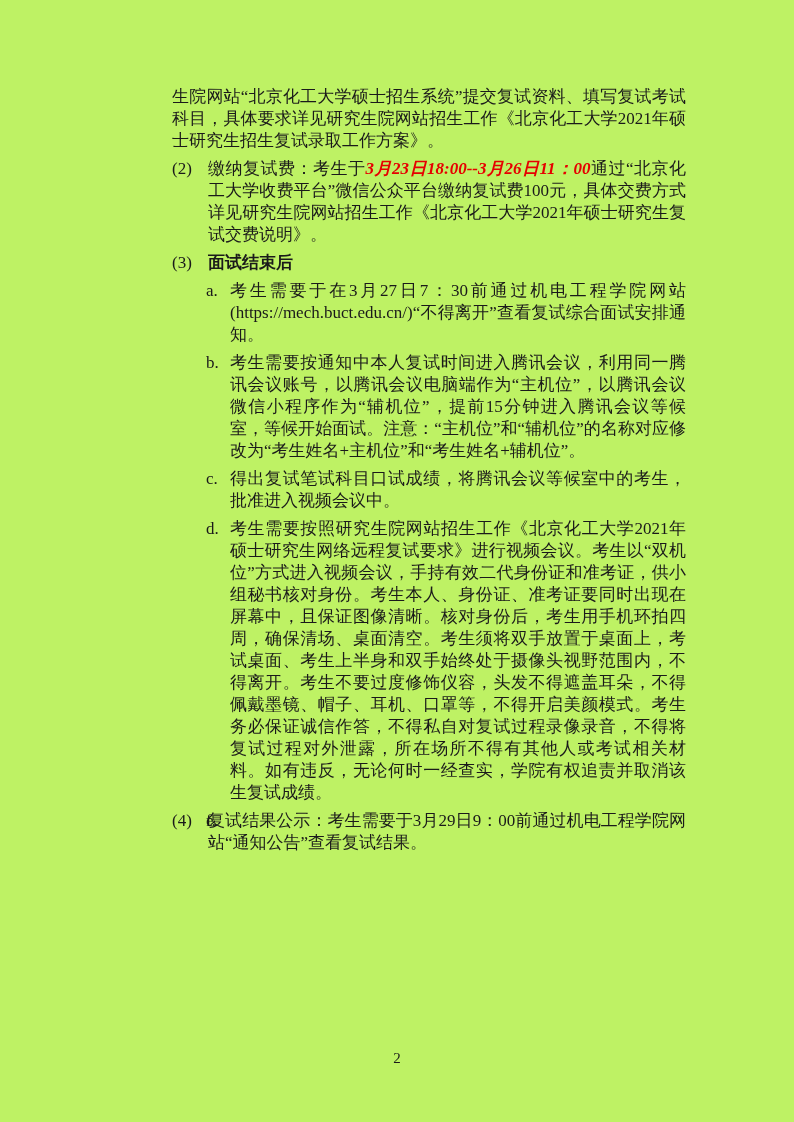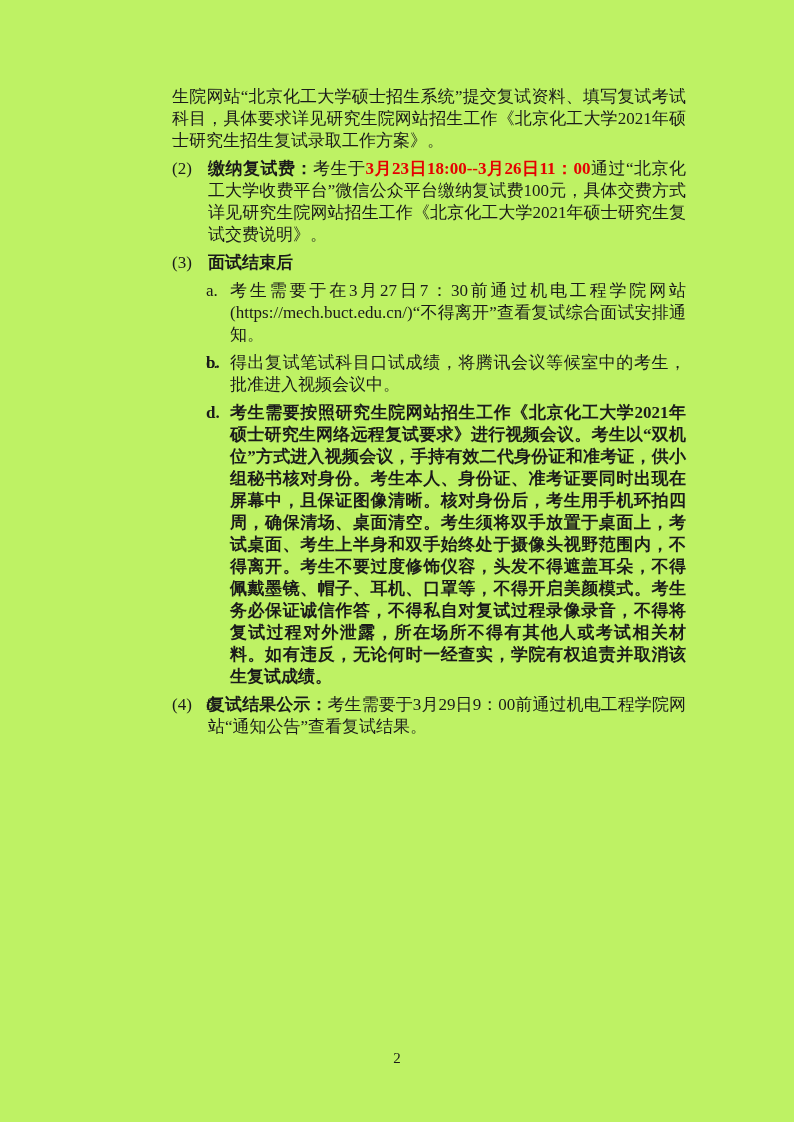--- a/index.html
+++ b/index.html
@@ -24,22 +24,22 @@
   
   .cont{margin-left:36px;}
   
   .l1{position:relative;margin-top:6px;}
   .l1 > .marker{position:absolute;left:0;top:0;}
   .l1 > .body{margin-left:36px;}
   
   .l2{position:relative;margin-top:6px;}
   .l2 > .marker{position:absolute;left:34px;top:0;}
   .l2 > .body{margin-left:58px;}
-  .bold{font-weight:bold;}
-  .red{color:#e60000;font-weight:bold;}
+  .bold{font-weight:normal;}
+  .red{color:#e60000;font-weight:bold;font-style:italic;}
   .heading{font-weight:bold;}
   .pageno{
     position:absolute;
     left:0;right:0;top:1048px;
     text-align:center;
     font-size:15px;
     line-height:20px;
   }
 </style>
 </head>
@@ -60,20 +60,21 @@
       <p class="body heading">面试结束后</p>
     </div>
 
     <div class="l2">
       <span class="marker">a.</span>
       <p class="body just">考生需要于在3月27日7：30前通过机电工程学院网站(https://mech.buct.edu.cn/)“不得离开”查看复试综合面试安排通知。</p>
     </div>
 
     <div class="l2 bold">
       <span class="marker">b.</span>
+      <p class="body just">考生需要按通知中本人复试时间进入腾讯会议，利用同一腾讯会议账号，以腾讯会议电脑端作为“主机位”，以腾讯会议微信小程序作为“辅机位”，提前15分钟进入腾讯会议等候室，等候开始面试。注意：“主机位”和“辅机位”的名称对应修改为“考生姓名+主机位”和“考生姓名+辅机位”。</p>
     </div>
 
     <div class="l2">
       <span class="marker">c.</span>
       <p class="body just">得出复试笔试科目口试成绩，将腾讯会议等候室中的考生，批准进入视频会议中。</p>
     </div>
 
     <div class="l2 bold">
       <span class="marker">d.</span>
       <p class="body just">考生需要按照研究生院网站招生工作《北京化工大学2021年硕士研究生网络远程复试要求》进行视频会议。考生以“双机位”方式进入视频会议，手持有效二代身份证和准考证，供小组秘书核对身份。考生本人、身份证、准考证要同时出现在屏幕中，且保证图像清晰。核对身份后，考生用手机环拍四周，确保清场、桌面清空。考生须将双手放置于桌面上，考试桌面、考生上半身和双手始终处于摄像头视野范围内，不得离开。考生不要过度修饰仪容，头发不得遮盖耳朵，不得佩戴墨镜、帽子、耳机、口罩等，不得开启美颜模式。考生务必保证诚信作答，不得私自对复试过程录像录音，不得将复试过程对外泄露，所在场所不得有其他人或考试相关材料。如有违反，无论何时一经查实，学院有权追责并取消该生复试成绩。</p>

